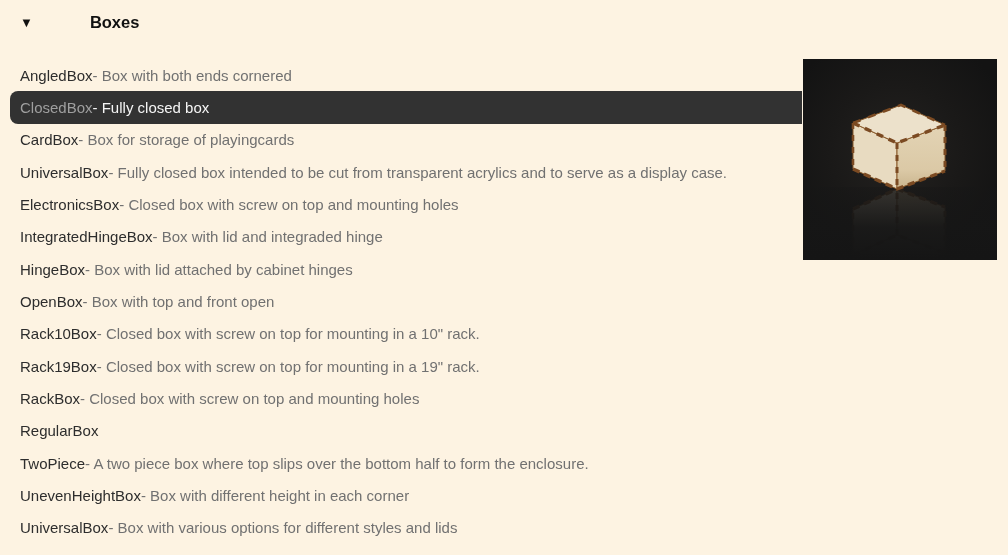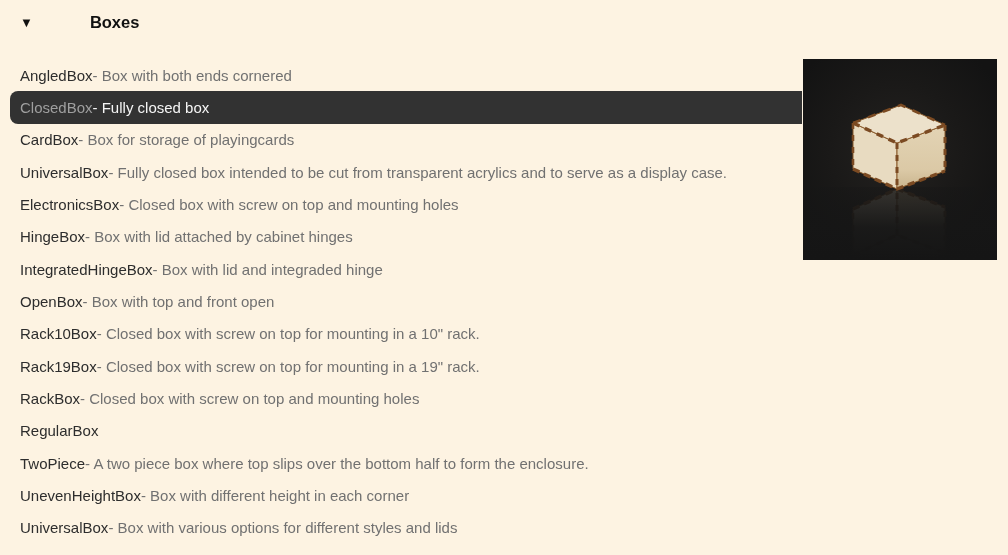--- a/index.html
+++ b/index.html
@@ -76,26 +76,26 @@
   </div>
     <div class="row">
     <span class="nm">UniversalBox</span>
       <span class="ds"> - Fully closed box intended to be cut from transparent acrylics and to serve as a display case.</span>
   </div>
     <div class="row">
     <span class="nm">ElectronicsBox</span>
       <span class="ds"> - Closed box with screw on top and mounting holes</span>
   </div>
     <div class="row">
+    <span class="nm">IntegratedHingeBox</span>
+      <span class="ds"> - Box with lid and integraded hinge</span>
+  </div>
+    <div class="row">
     <span class="nm">HingeBox</span>
       <span class="ds"> - Box with lid attached by cabinet hinges</span>
-  </div>
-    <div class="row">
-    <span class="nm">IntegratedHingeBox</span>
-      <span class="ds"> - Box with lid and integraded hinge</span>
   </div>
     <div class="row">
     <span class="nm">OpenBox</span>
       <span class="ds"> - Box with top and front open</span>
   </div>
     <div class="row">
     <span class="nm">Rack10Box</span>
       <span class="ds"> - Closed box with screw on top for mounting in a 10" rack.</span>
   </div>
     <div class="row">

